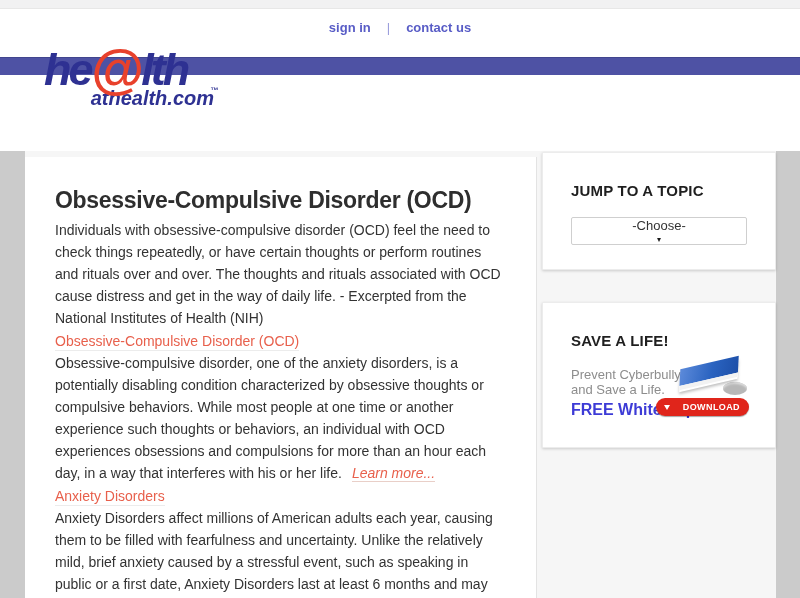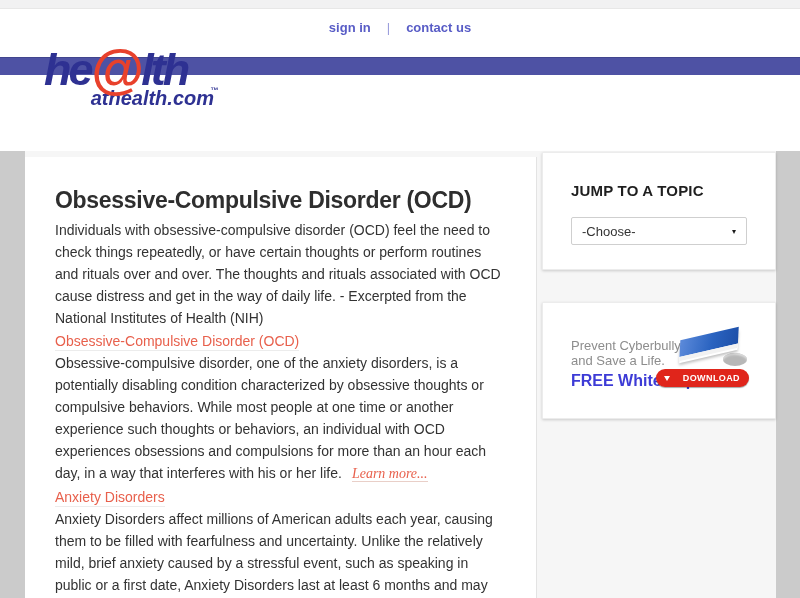--- a/index.html
+++ b/index.html
@@ -27,33 +27,33 @@
     background: #fff; border-right: 1px solid #e3e3e3; padding: 0 30px 10px 30px;
   }
   h1 { font-size: 23px; color: #2e2e2e; margin: 30px 0 5px; letter-spacing: -0.3px; }
   .main-col p { font-size: 14px; line-height: 22px; color: #333; margin: 1px 0 2px; width: 448px; }
   .sec-head {
     display: inline-block; font-size: 14px; line-height: 17px; color: #e8604c;
     text-decoration: none; border-bottom: 1px solid #ececec; cursor: pointer; margin-top: 2px;
   }
   .learn {
     font-style: italic; color: #e8604c; text-decoration: none;
-    border-bottom: 1px solid #e9cfc8; margin-left: 10px; cursor: pointer; font-family: Liberation Serif, serif;
+    border-bottom: 1px solid #e9cfc8; margin-left: 10px; cursor: pointer;
   }
   
   .sidebar { position: absolute; left: 517px; top: 1px; right: 0; }
   .card {
     background: #fff; border: 1px solid #ececec; border-radius: 1px;
     box-shadow: 0 1px 3px rgba(0,0,0,0.18); padding: 21px 28px 24px 28px;
   }
   .card h3 { font-size: 15px; color: #1f1f1f; margin: 8px 0 18px; letter-spacing: 0.2px; }
   .select-box {
     height: 28px; border: 1px solid #cfcfcf; border-radius: 2px; background: #fff;
     display: flex; align-items: center; justify-content: space-between;
-    padding: 0 10px; font-size: 13px; color: #333; cursor: pointer;
+    padding: 0 10px; font-size: 13px; color: #333; cursor: pointer; flex-direction: column;
   }
   .select-arrow { font-size: 8px; color: #1a1a1a; }
   .card2 { margin-top: 32px; padding-bottom: 28px; }
   .ad { position: relative; height: 52px; margin-top: 14px; cursor: pointer; }
   .ad-l1 { font-size: 13px; line-height: 15px; color: #8d8d8d; }
   .ad-cta { position: absolute; left: 0; bottom: 0; font-size: 16px; font-weight: bold; color: #3d3bd6; white-space: nowrap; }
   .ad-right { position: absolute; right: -2px; top: -8px; width: 80px; height: 60px; }
   .book { position: absolute; right: 2px; top: 2px; width: 76px; height: 32px; }
   .book-cover {
     position: absolute; left: 8px; top: 2px; width: 60px; height: 20px;
@@ -112,20 +112,21 @@
 
         <div class="card">
           <h3>JUMP TO A TOPIC</h3>
           <div class="select-box">
             <span>-Choose-</span>
             <span class="select-arrow">▾</span>
           </div>
         </div>
 
         <div class="card card2">
+          <h3>SAVE A LIFE!</h3>
           <div class="ad">
             <div class="ad-l1">Prevent Cyberbullying</div>
             <div class="ad-l1">and Save a Life.</div>
             <div class="ad-cta">FREE White Paper</div>
             <div class="ad-right">
               <div class="book">
                 <div class="book-disc"></div>
                 <div class="book-cover"></div>
               </div>
               <div class="dl-btn">

